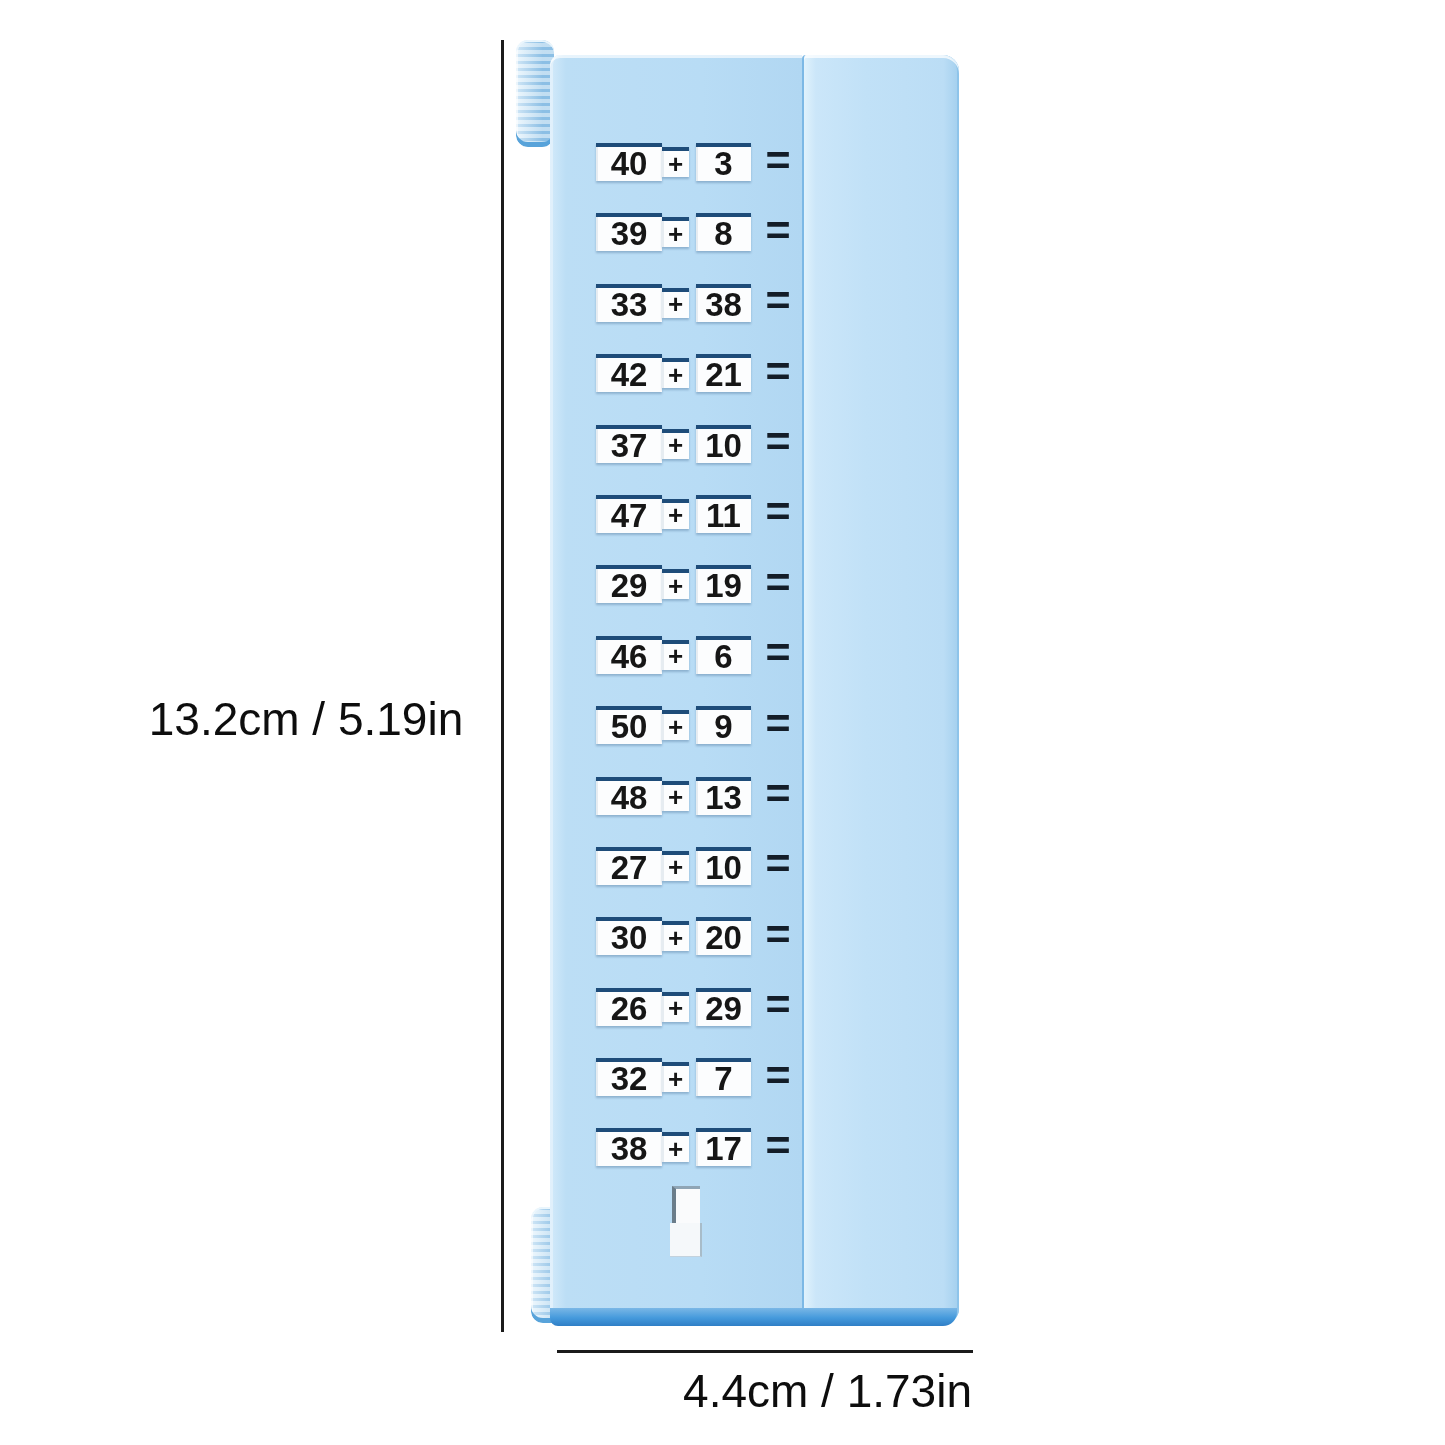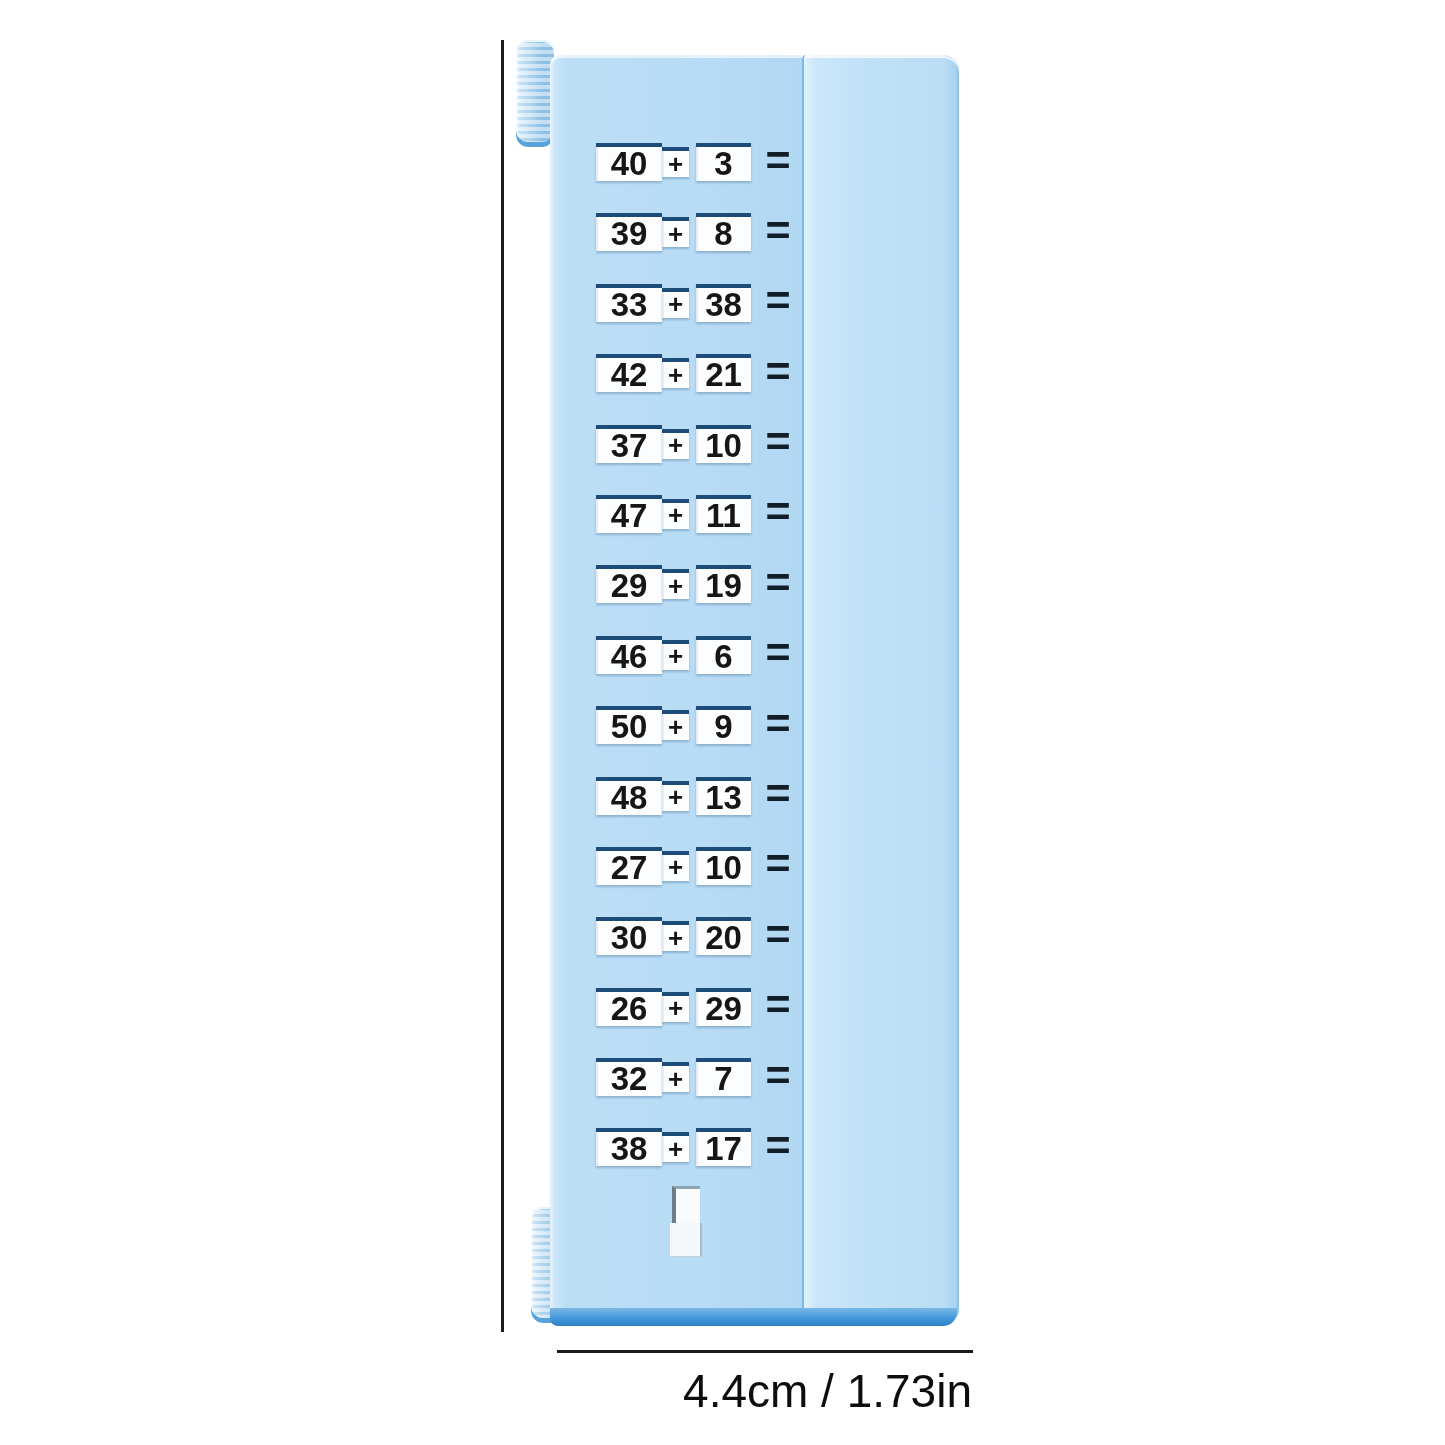--- a/index.html
+++ b/index.html
@@ -75,20 +75,21 @@
     position:absolute; left:0px; top:37px; width:30px; height:33px;
     background:#f5f8fa; border-right:2px solid #a8bcc9; border-bottom:1px solid #c3d2dd;
   }
 </style>
 </head>
 <body>
 
 <div id="scene">
 
   <div class="dim-line-v"></div>
+  <div class="dim-label height">13.2cm / 5.19in</div>
   <div class="dim-line-h"></div>
   <div class="dim-label width">4.4cm / 1.73in</div>
 
   <div class="device">
     <div class="knob top"></div>
     <div class="knob bottom"></div>
 
     <div class="panel-main"></div>
     <div class="panel-right"></div>
     <div class="base-strip"></div>

